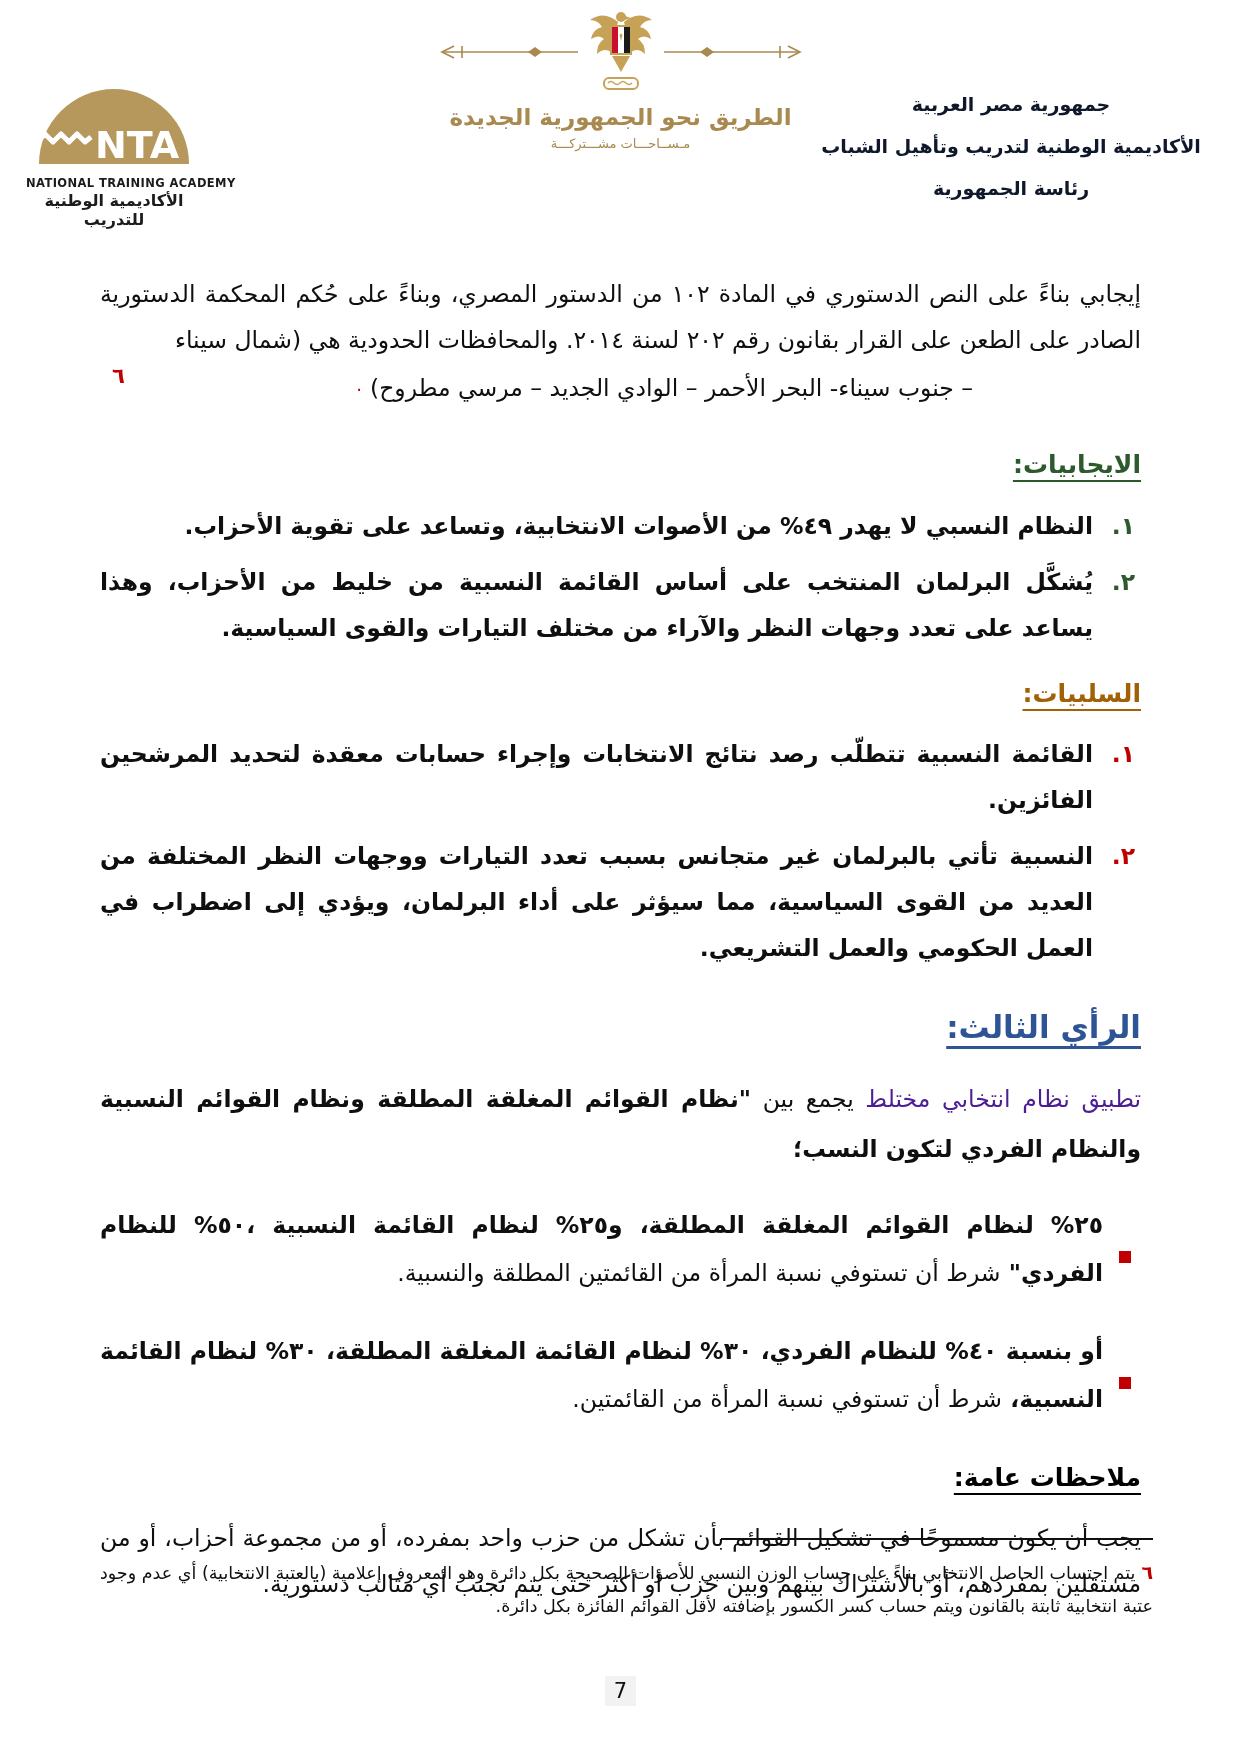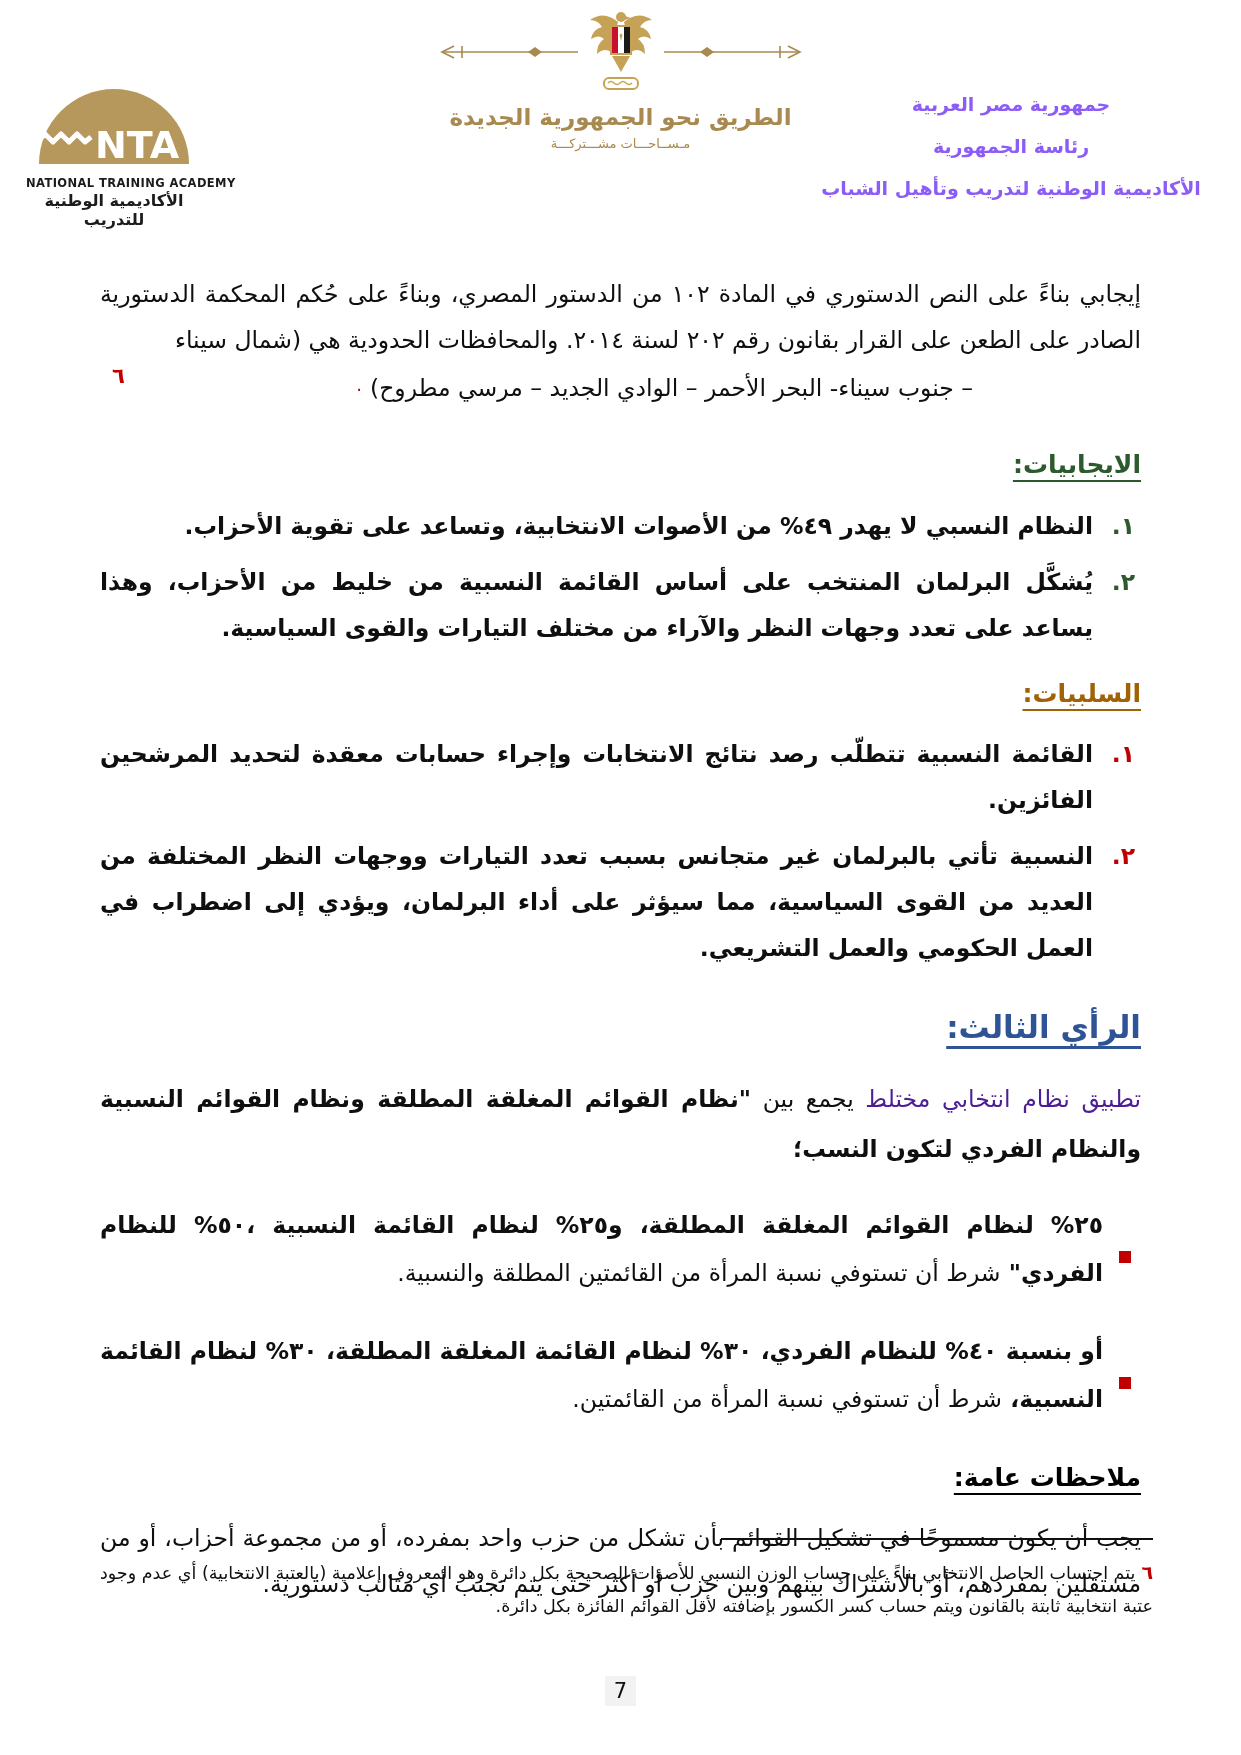--- a/index.html
+++ b/index.html
@@ -20,21 +20,21 @@
   .emblem-row{display:flex;align-items:center;justify-content:center;height:92px;}
   .calligraphy{
     font-size:58px;font-weight:bold;color:#A8894F;
     direction:rtl;line-height:1.45;margin-top:2px;
   }
   .tagline{font-size:23px;font-weight:bold;color:#A8894F;direction:rtl;margin-top:6px;}
   .subtagline{font-size:13px;font-weight:normal;color:#A8894F;direction:rtl;margin-top:6px;letter-spacing:1px;}
   .gov-block{
     position:absolute;right:12px;top:84px;width:436px;
     text-align:center;direction:rtl;
-    font-size:19px;font-weight:bold;color:#8b5cf6;line-height:2.2;
+    font-size:19px;font-weight:bold;color:#0f172a;line-height:2.2;
   }
   
   .content{
     position:absolute;top:272px;left:100px;right:100px;
     direction:rtl;font-size:23.5px;line-height:1.95;color:#0f0f0f;
   }
   .p-just{text-align:justify;margin:0;}
   .p1-tail-row{position:relative;text-align:right;padding-right:168px;margin-top:2px;}
   .fn-ref-body{position:absolute;left:12px;top:-10px;color:#C00000;font-size:21px;font-weight:bold;}
   .red-dot{color:#C00000;font-size:18px;padding:0 8px;}
@@ -121,22 +121,22 @@
         <line x1="116" y1="3" x2="116" y2="15" stroke="#A8894F" stroke-width="1.6"></line>
         <polygon points="50,9 43,4 36,9 43,14" fill="#A8894F"></polygon>
       </svg>
     </div>
     <div class="tagline">الطريق نحو الجمهورية الجديدة</div>
     <div class="subtagline">مـســاحـــات مشـــتركـــة</div>
   </div>
 
   <div class="gov-block">
     <div>جمهورية مصر العربية</div>
+    <div>الأكاديمية الوطنية لتدريب وتأهيل الشباب</div>
     <div>رئاسة الجمهورية</div>
-    <div>الأكاديمية الوطنية لتدريب وتأهيل الشباب</div>
   </div>
 
   <div class="content">
 
     <p class="p-just">إيجابي بناءً على النص الدستوري في المادة ١٠٢ من الدستور المصري، وبناءً على حُكم المحكمة الدستورية الصادر على الطعن على القرار بقانون رقم ٢٠٢ لسنة ٢٠١٤. والمحافظات الحدودية هي (شمال سيناء</p>
     <div class="p1-tail-row">
       <span>– جنوب سيناء- البحر الأحمر – الوادي الجديد – مرسي مطروح)</span><span class="red-dot">·</span>
       <span class="fn-ref-body">٦</span>
     </div>
 

